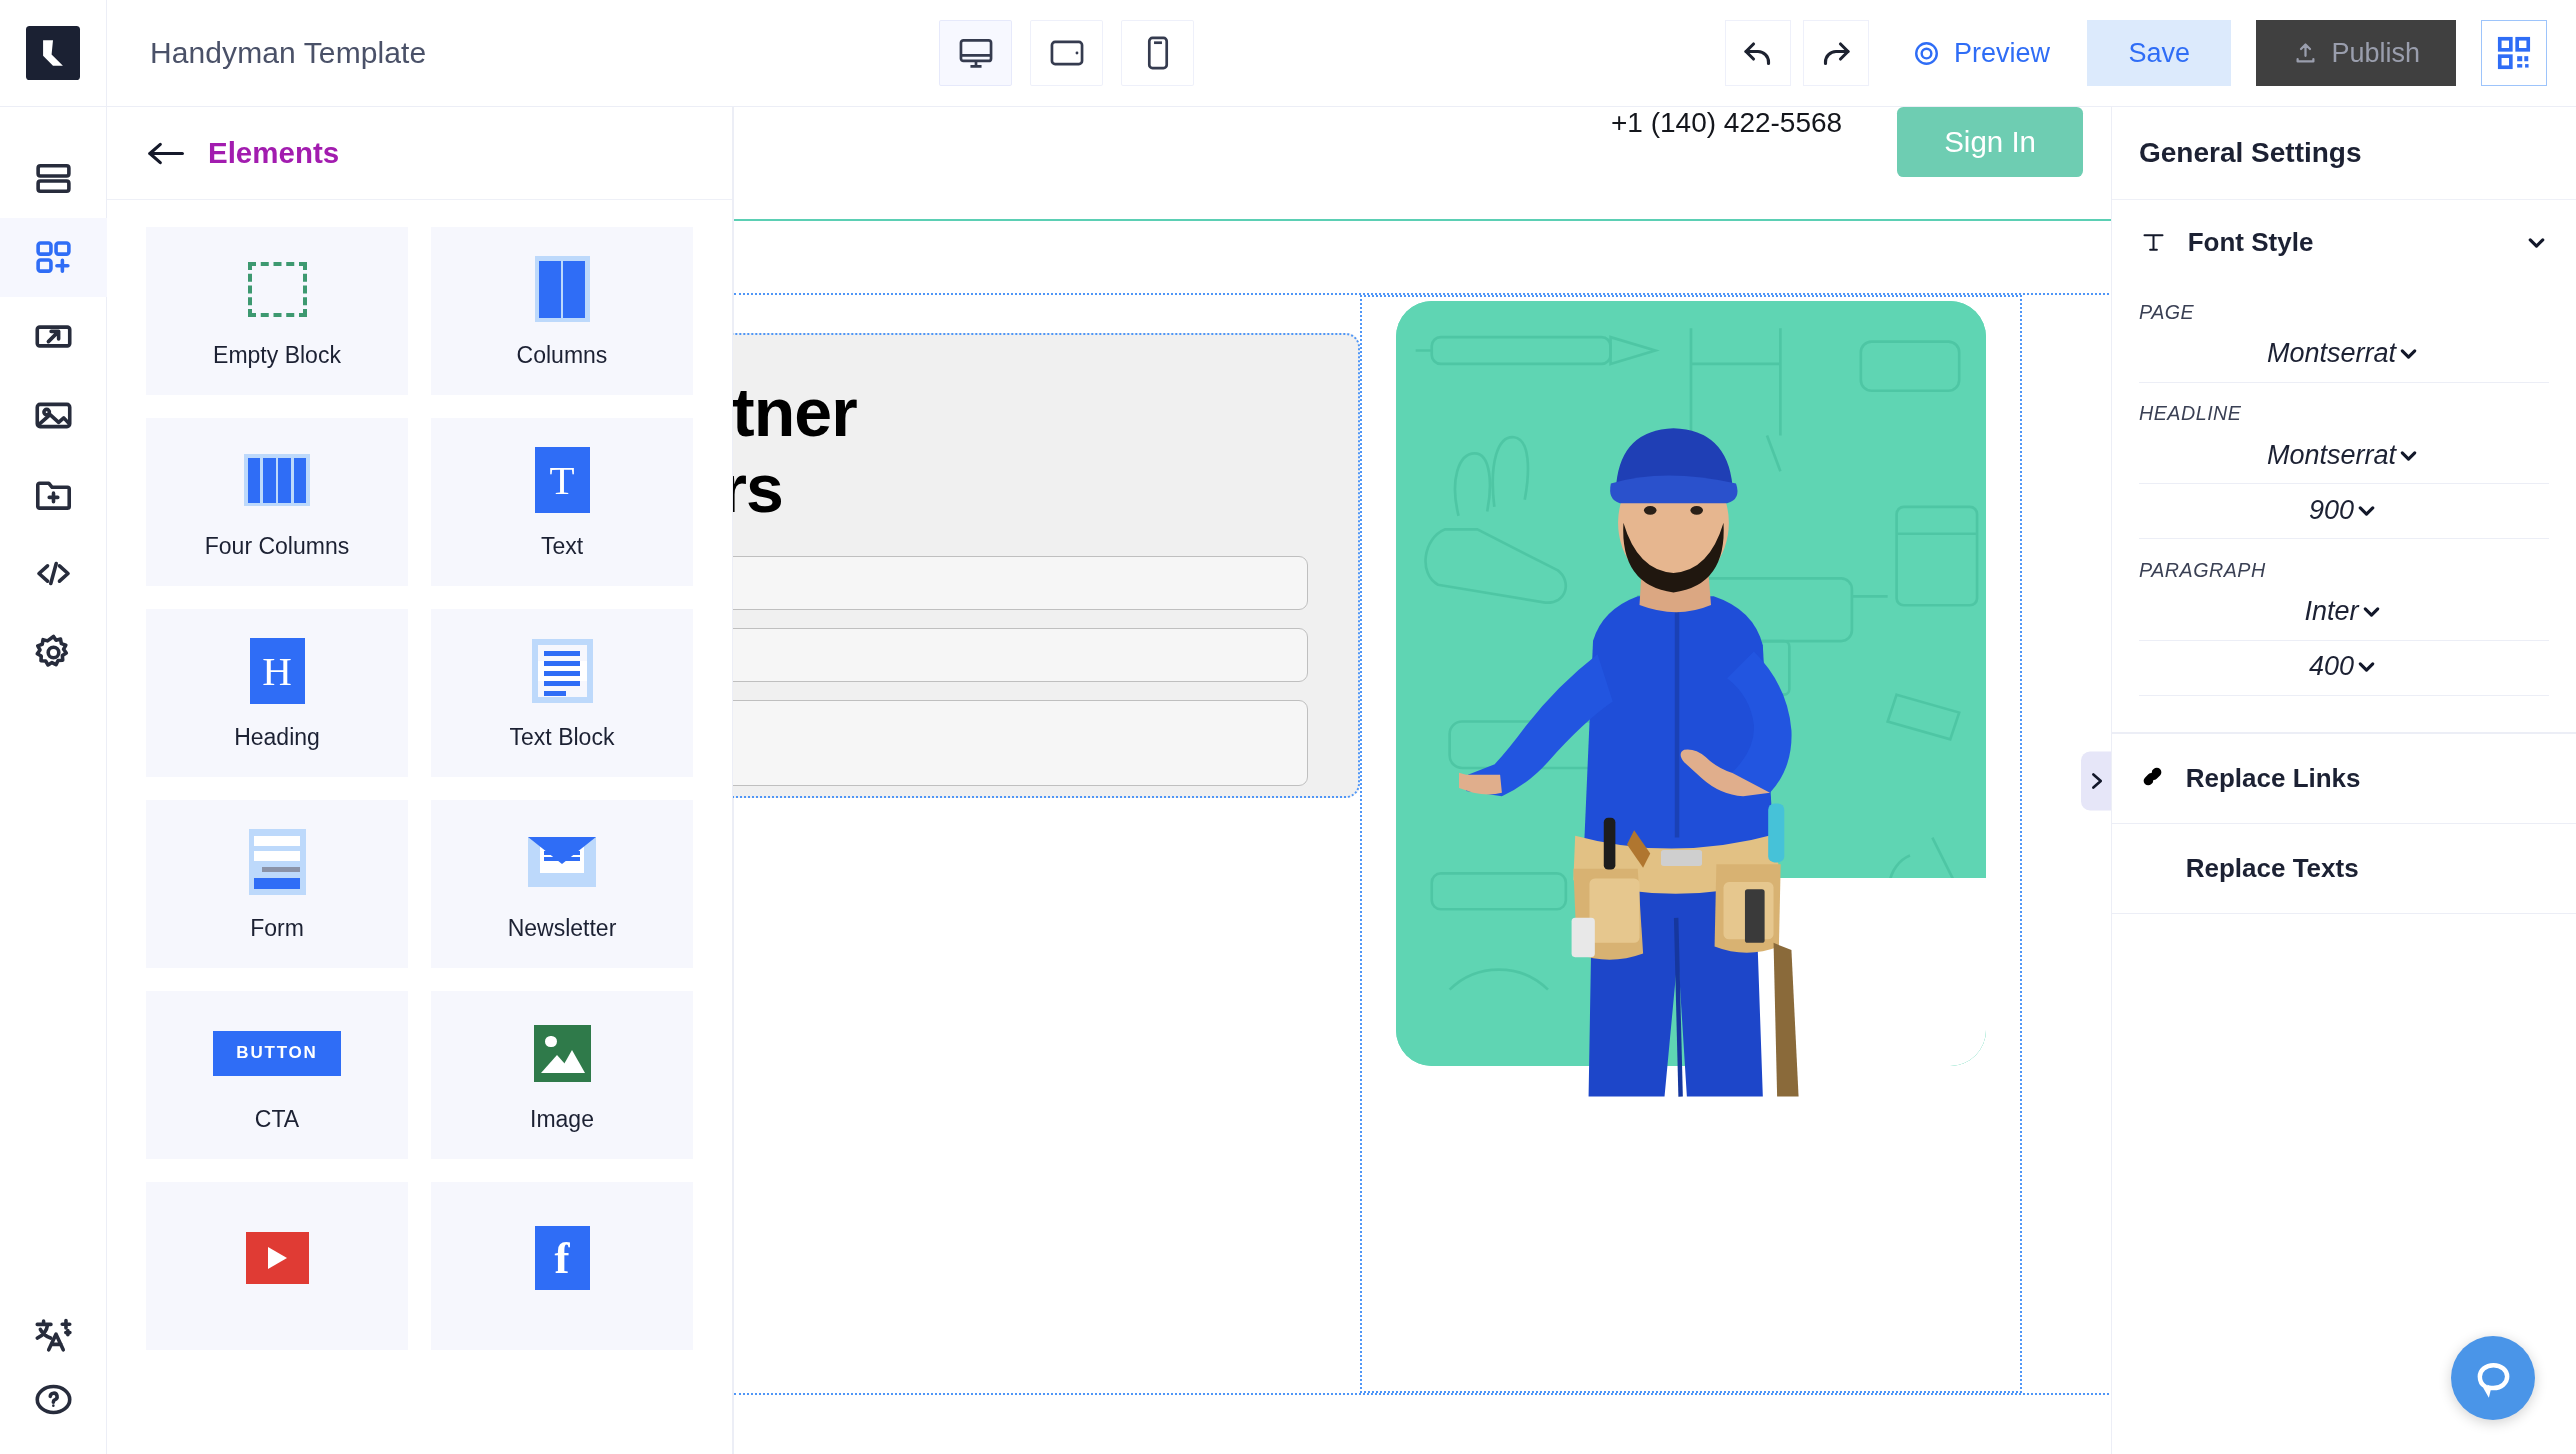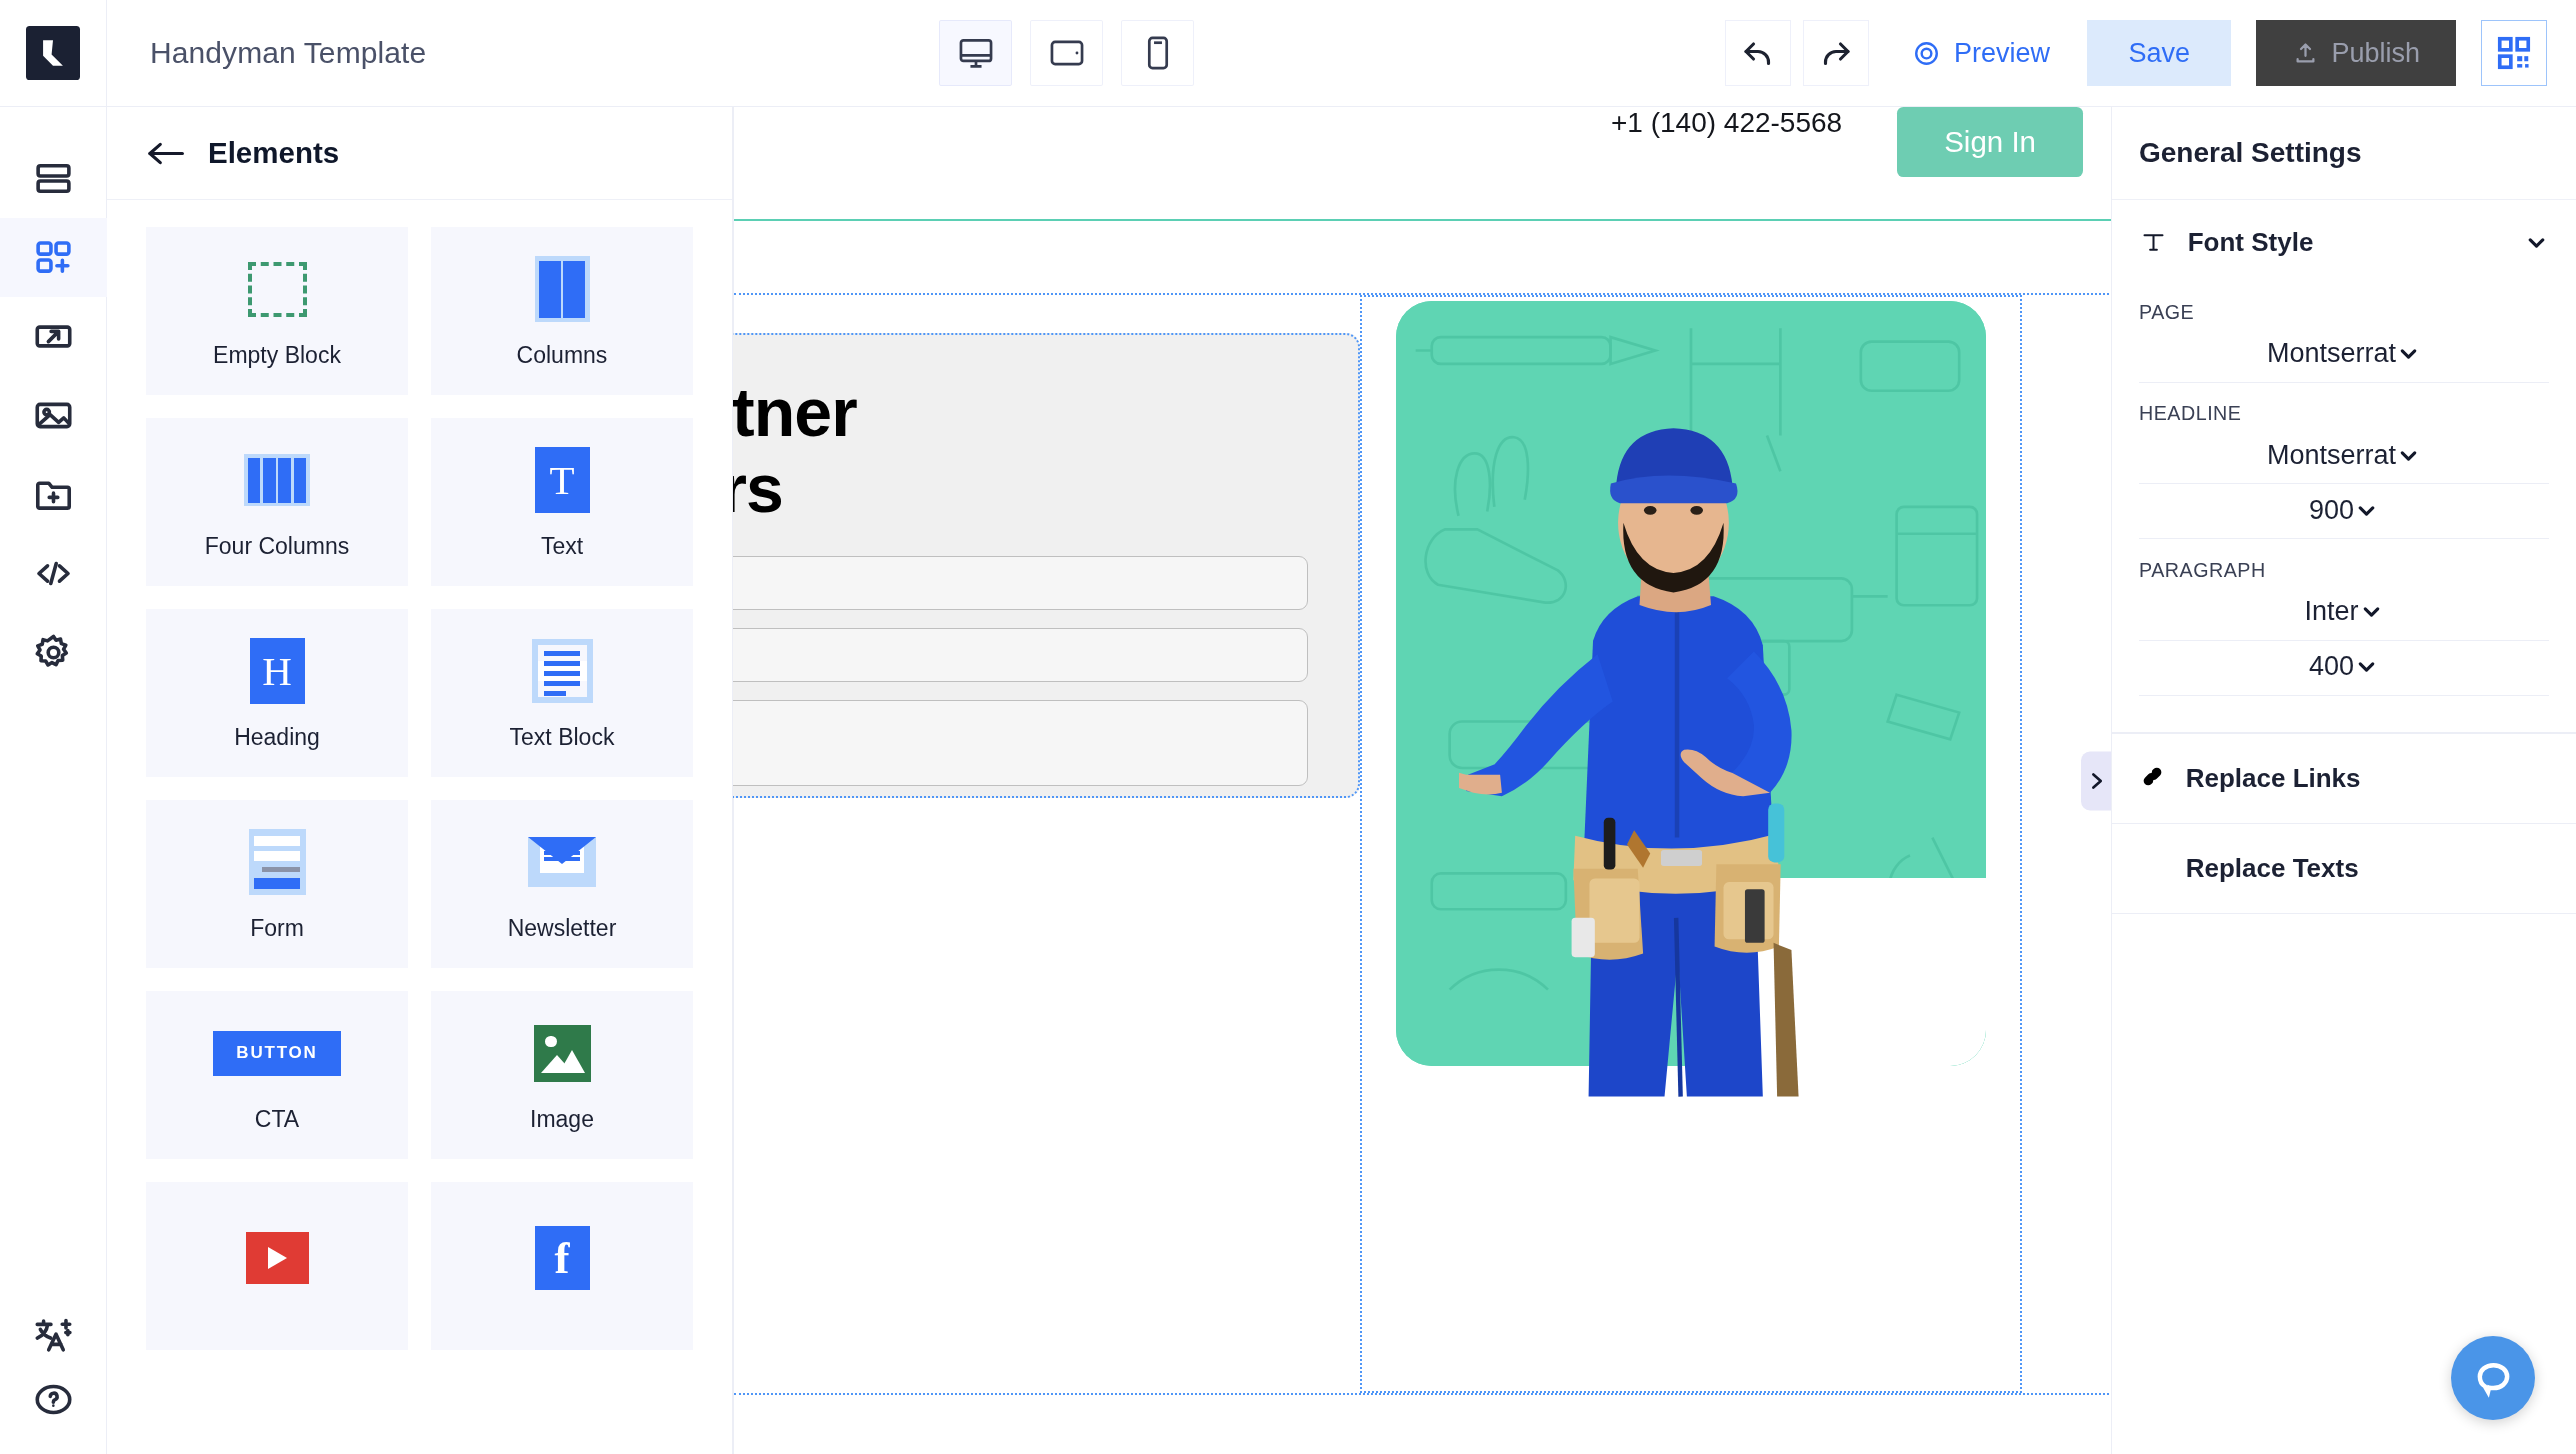--- a/index.html
+++ b/index.html
@@ -103,21 +103,21 @@
     width: 626px; min-width: 626px; background: #fff;
     border-right: 1.8px solid #eceef6;
     display: flex; flex-direction: column; position: relative; z-index: 20;
   }
   .panel-head {
     height: 93px; display: flex; align-items: center; gap: 23px;
     padding: 0 39px; border-bottom: 1.8px solid #eef0f7;
   }
   .back-arrow { width: 39px; height: 39px; cursor: pointer; display:flex; align-items:center; }
   .back-arrow svg { width: 39px; height: 27px; stroke: #15192a; fill: none; stroke-width: 2.4; stroke-linecap: round; stroke-linejoin: round; }
-  .panel-title { font-size: 29.5px; color: #0f172a; font-weight: bold; }
+  .panel-title { font-size: 29.5px; color: #a21caf; font-weight: bold; }
   .panel-scroll { flex: 1; overflow: hidden; padding: 27px 39px 0 39px; }
   .grid {
     display: grid; grid-template-columns: 1fr 1fr; gap: 23px 23px;
   }
   .card {
     background: #f6f7fd; height: 168px;
     display: flex; flex-direction: column; align-items: center; justify-content: center;
     cursor: pointer; gap: 19.7px; padding-top: 3.6px;
   }
   .card-icon { height: 66px; display: flex; align-items: center; justify-content: center; }
@@ -251,21 +251,21 @@
     border-bottom: 1.8px solid #eef0f7;
   }
   .settings-title { font-size: 28px; font-weight: bold; color: #1c2133; }
   .sec-row {
     display: flex; align-items: center; gap: 19.7px; padding: 27px 27px 12.5px 27px; cursor: pointer;
   }
   .sec-row .sec-ico { width: 29px; display: flex; align-items: center; justify-content: center; }
   .sec-row .sec-ico svg { width: 27px; height: 27px; stroke: #13182a; fill: none; stroke-width: 1.8; stroke-linecap: round; stroke-linejoin: round; }
   .sec-label { font-size: 26px; font-weight: bold; color: #1c2133; flex: 1; }
   .chev { width: 25px; height: 25px; stroke: #13182a; fill: none; stroke-width: 3; stroke-linecap: round; stroke-linejoin: round; }
-  .field-group { padding: 10.7px 27px 0 27px; }
+  .field-group { padding: 10.7px 27px 0 27px; font-style: italic; }
   .field-label { font-size: 19.7px; color: #3a4054; letter-spacing: 0.5px; margin-top: 19.7px; margin-bottom: 3.6px; }
   .select-row {
     display: flex; align-items: center; justify-content: center;
     border-bottom: 1.8px solid #eceef6; padding: 10.7px 1.8px 12.5px 1.8px; cursor: pointer;
   }
   .select-val { font-size: 27px; color: #1c2133; }
   .sec-divider { height: 1.8px; background: #eceef6; margin-top: 36px; }
   .link-row {
     display: flex; align-items: center; gap: 19.7px; padding: 29px 27px;
     border-bottom: 1.8px solid #eceef6; cursor: pointer;

